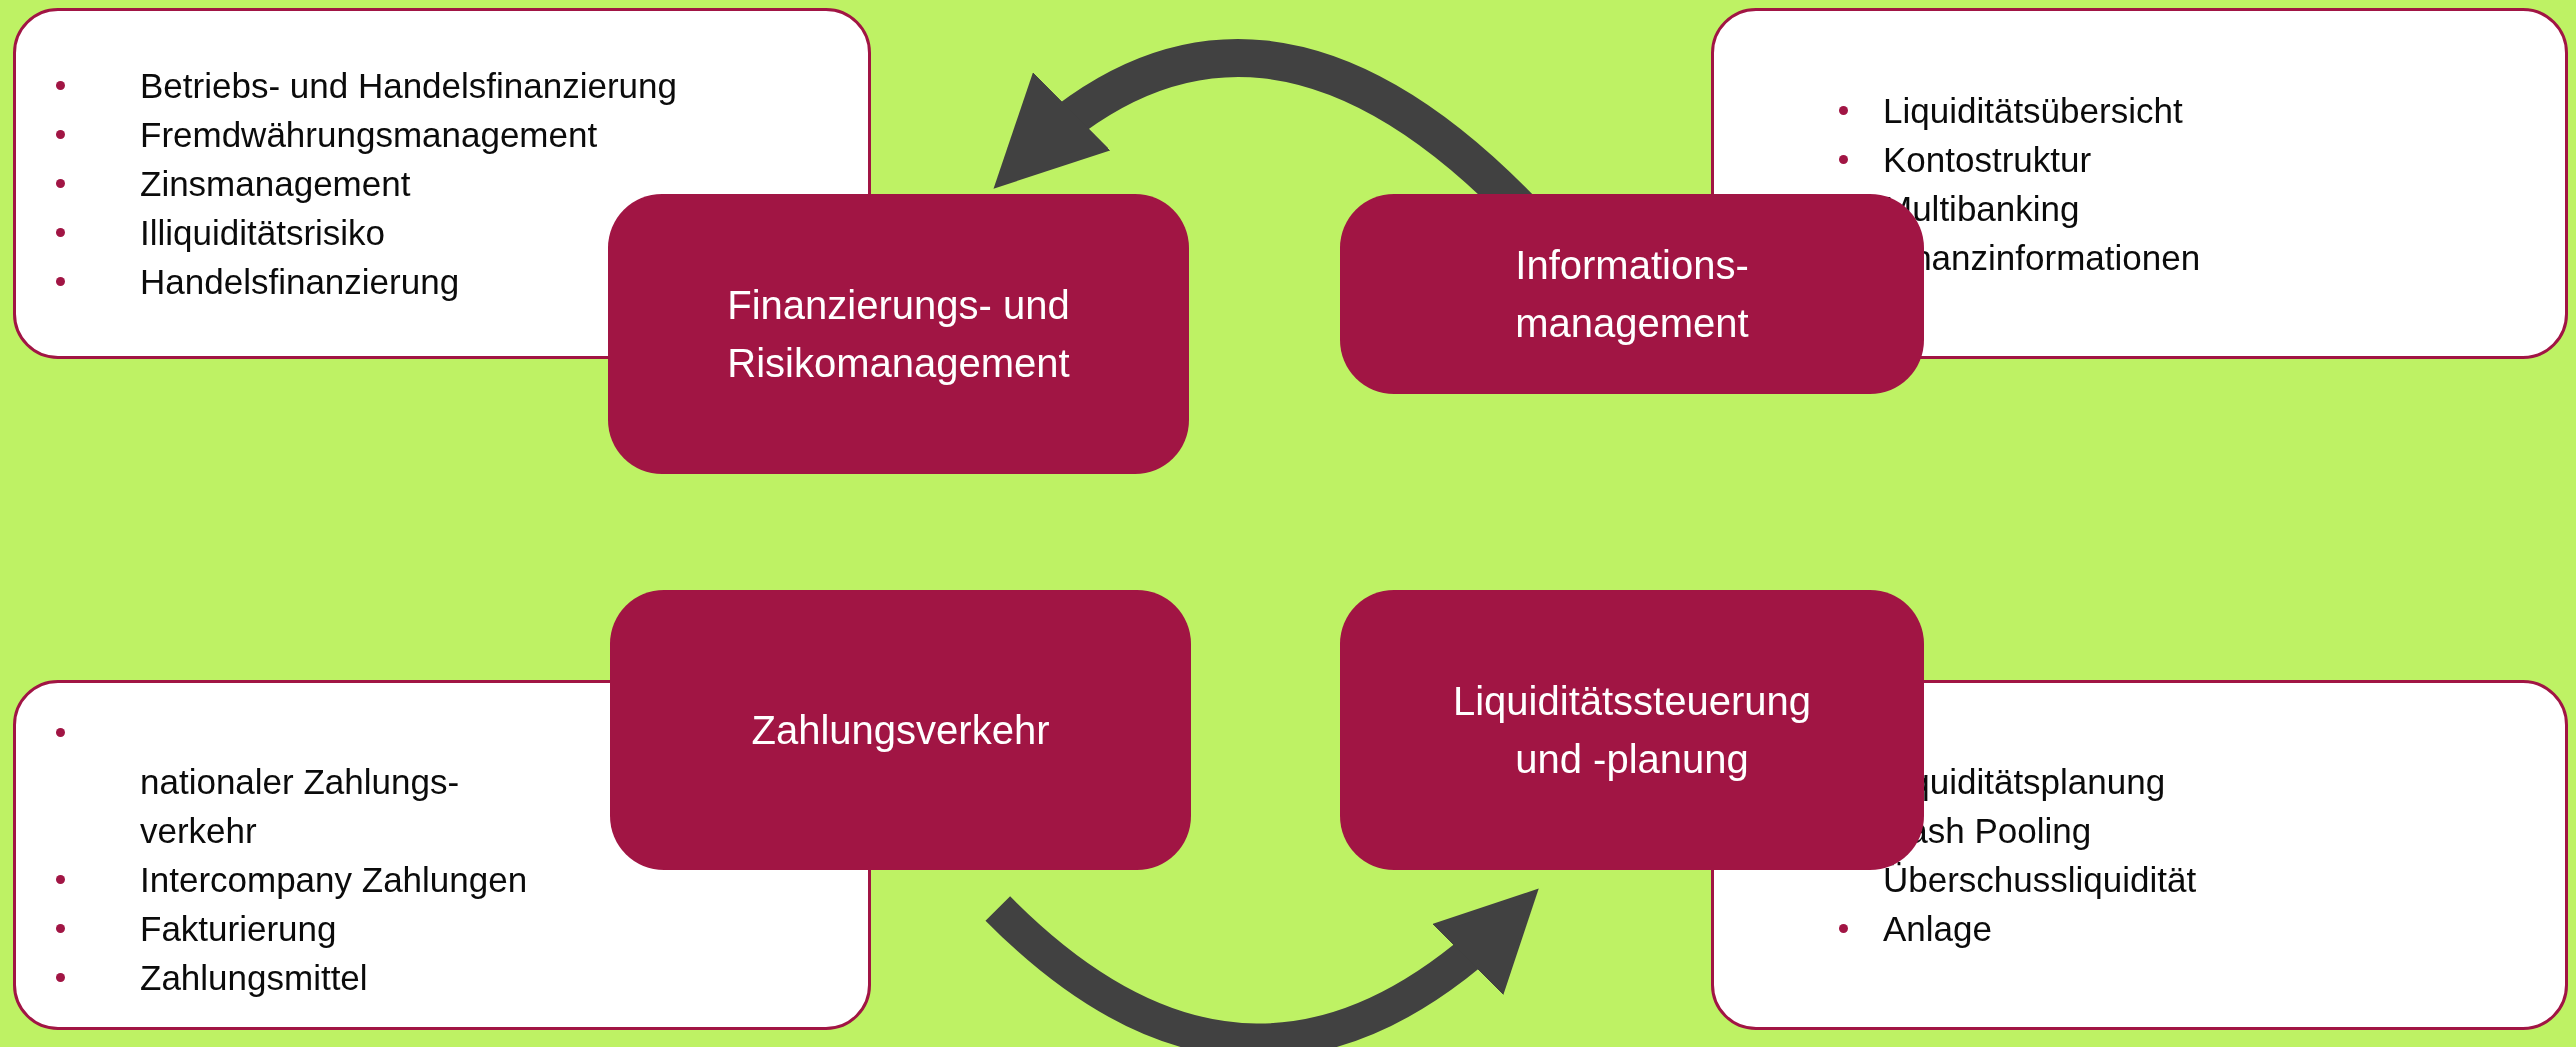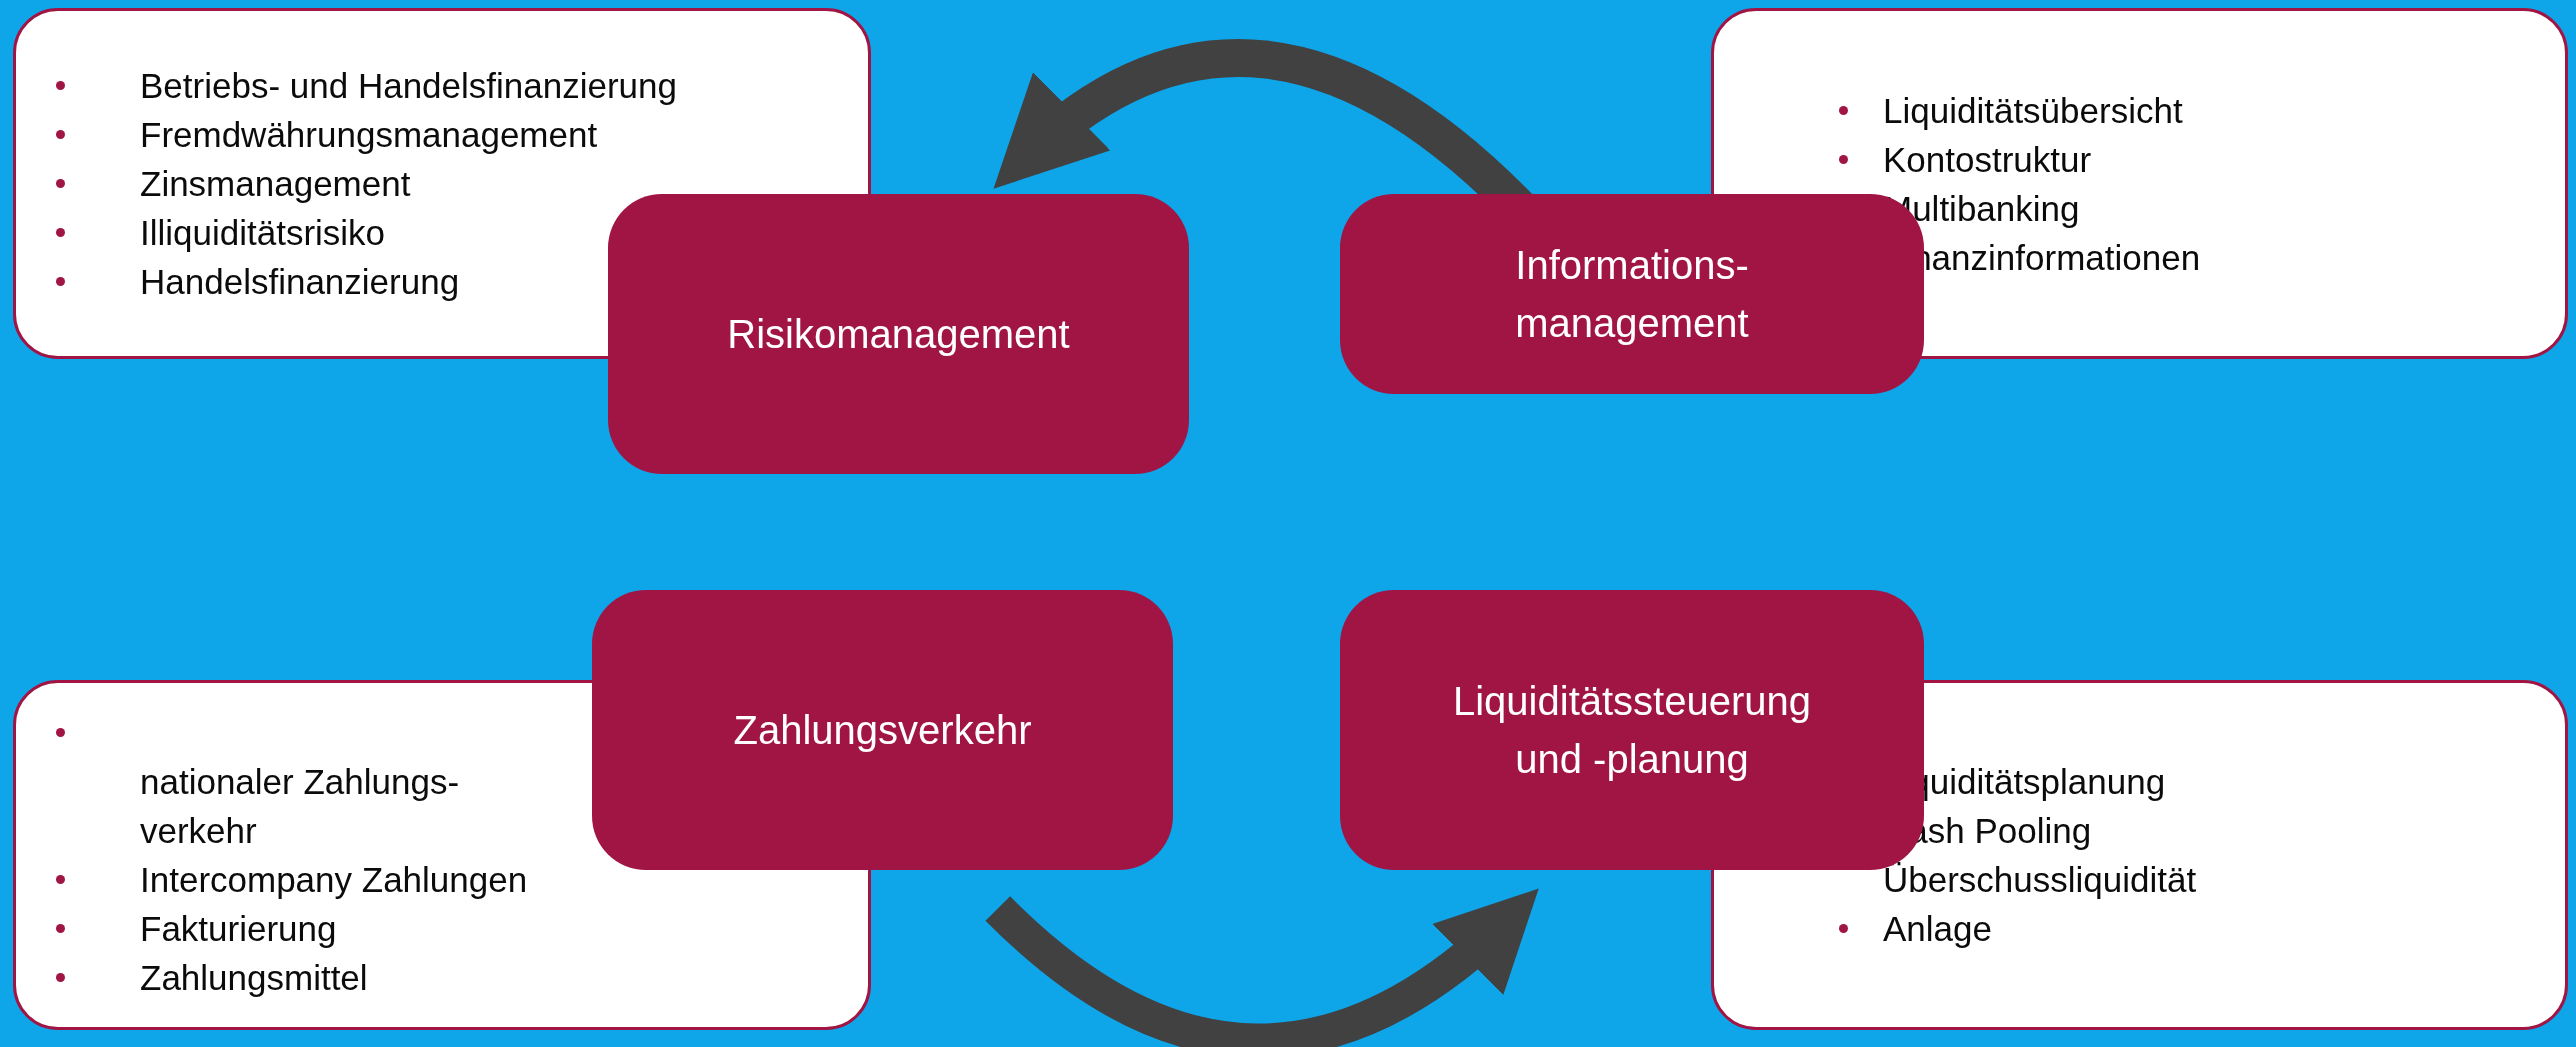--- a/index.html
+++ b/index.html
@@ -1,19 +1,19 @@
 <!DOCTYPE html>
 <html style="font-size:13px"><head>
 <meta charset="utf-8">
 <style>
   html,body{margin:0;padding:0;background:#000;}
   #canvas{
     position:relative;
     width:2576px;height:1047px;
-    background:#0ea5e9;
+    background:#bef264;
     overflow:hidden;
     font-family:"Liberation Sans", sans-serif;
   }
   .white-box{
     position:absolute;
     background:#FFFFFF;
     border:3.3px solid #A11544;
     border-radius:45px;
     box-sizing:border-box;
     display:flex;flex-direction:column;justify-content:center;
@@ -29,21 +29,21 @@
     font-size:40px;line-height:58px;
     text-align:center;
   }
   .maroon-box span{display:block;}
   #box-tl{left:13px;top:8.2px;width:858px;height:351px;}
   #box-tr{left:1711px;top:8.2px;width:857px;height:351px;}
   #box-bl{left:13px;top:680px;width:858px;height:350px;}
   #box-br{left:1711px;top:680px;width:857px;height:350px;}
   #proc-tl{left:608px;top:194px;width:581px;height:280px;}
   #proc-tr{left:1340px;top:194px;width:584px;height:200px;}
-  #proc-bl{left:592px;top:590px;width:581px;height:280px;}
+  #proc-bl{left:610px;top:590px;width:581px;height:280px;}
   #proc-br{left:1340px;top:590px;width:584px;height:280px;}
   .row{
     display:flex;align-items:center;
     font-size:35px;line-height:49px;height:49px;
     color:#0B0B0B;
     white-space:nowrap;
   }
   .row .dot{
     flex:0 0 auto;
     width:9px;height:9px;border-radius:50%;
@@ -150,20 +150,21 @@
         <span class="dot"></span>
         <span>Überschussliquidität</span>
       </div>
     <div class="row">
         <span class="dot"></span>
         <span>Anlage</span>
       </div>
   </div>
 
   <div id="proc-tl" class="maroon-box">
+    <span>Finanzierungs- und</span>
     <span>Risikomanagement</span>
   </div>
   <div id="proc-tr" class="maroon-box">
     <span>Informations-</span>
     <span>management</span>
   </div>
   <div id="proc-bl" class="maroon-box">
     <span>Zahlungsverkehr</span>
   </div>
   <div id="proc-br" class="maroon-box">

